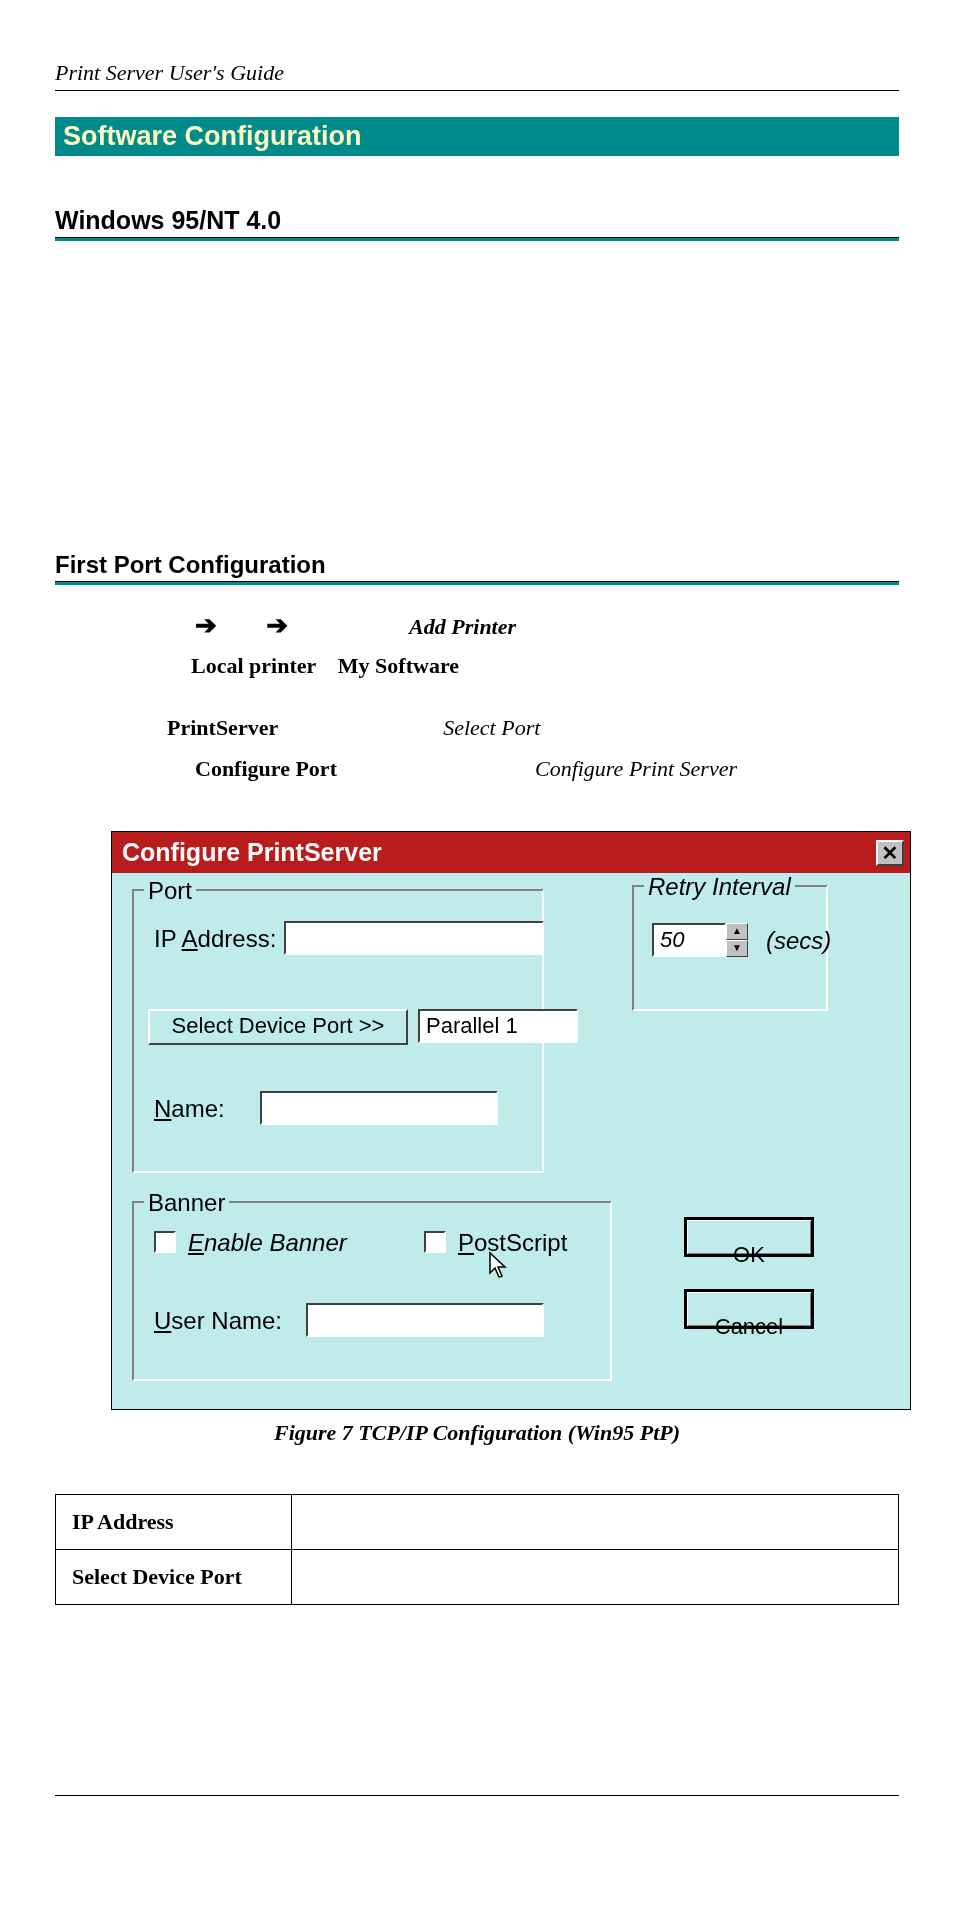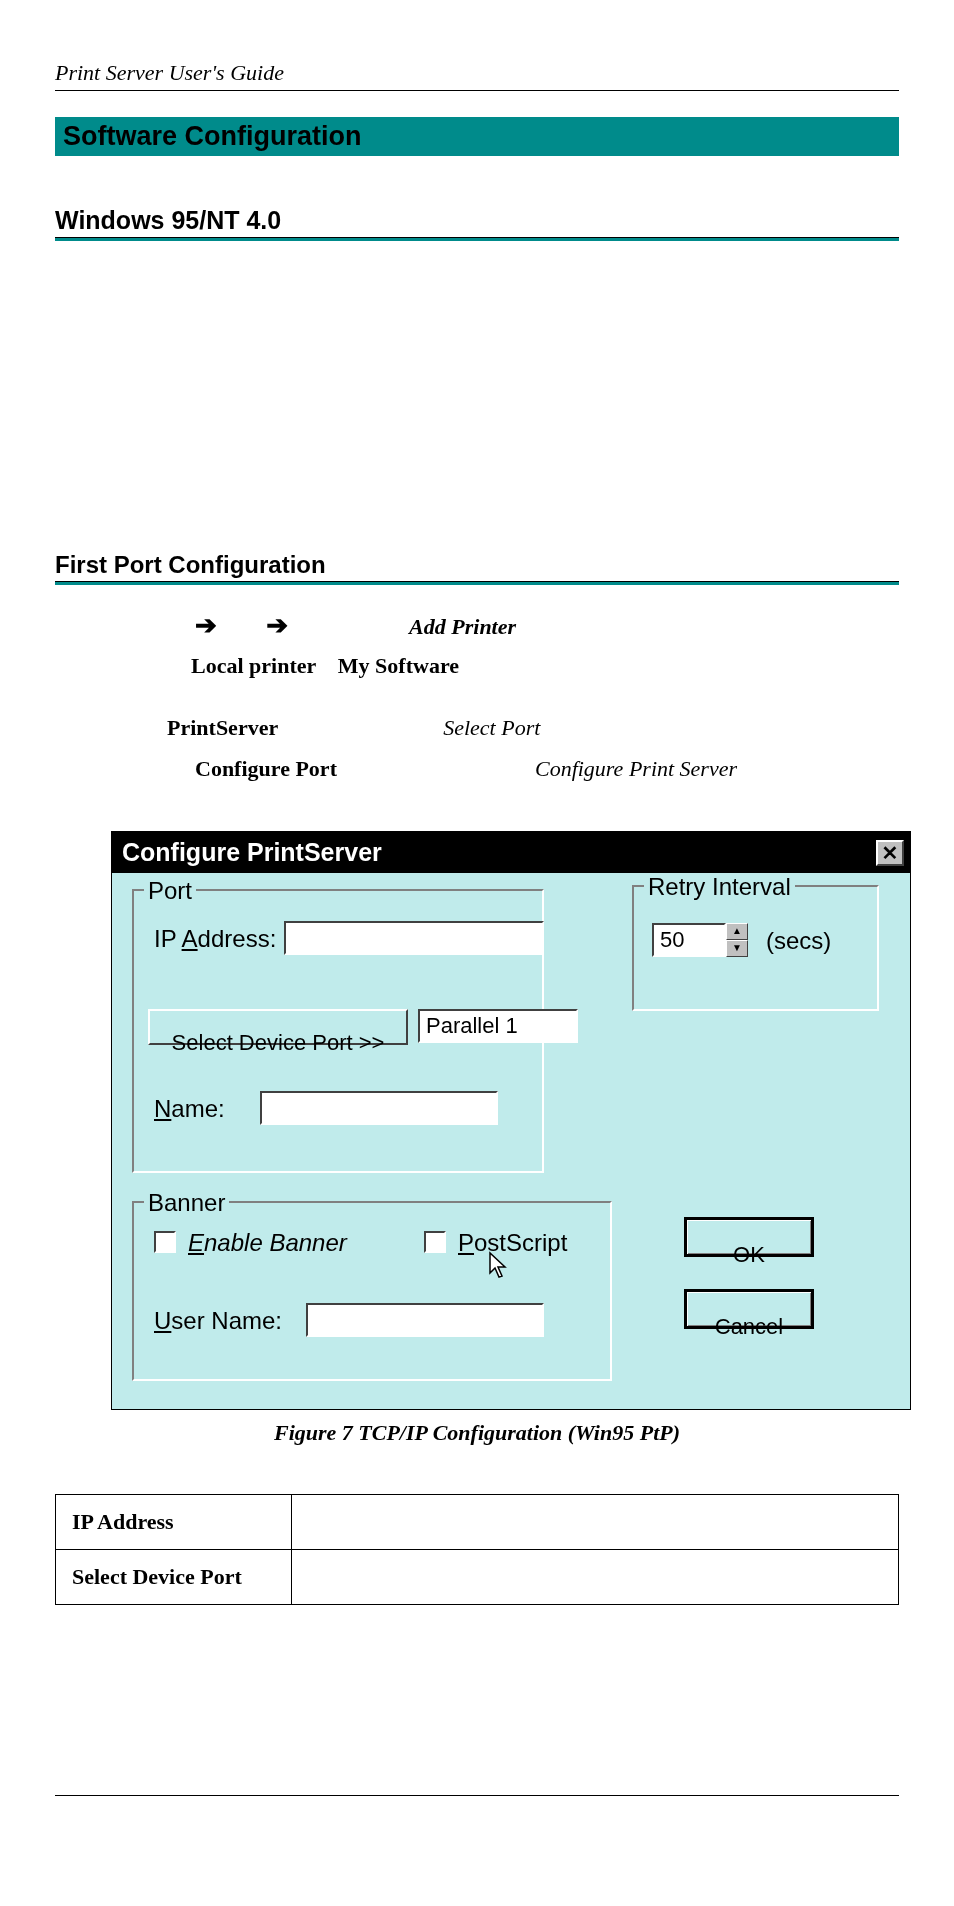--- a/index.html
+++ b/index.html
@@ -14,21 +14,21 @@
     font-size: 22px;
     padding-bottom: 4px;
     border-bottom: 1px solid #000;
     margin-bottom: 26px;
   }
   .teal-bar {
     background: #008b8b;
     padding: 4px 8px;
   }
   .teal-bar-text {
-    color: #000000;
+    color: #fef9c3;
     font-family: Arial, sans-serif;
     font-weight: bold;
     font-size: 27px;
   }
   .section-h2 {
     font-family: Arial, sans-serif;
     font-weight: bold;
     font-size: 25px;
     margin-top: 50px;
     margin-bottom: 2px;
@@ -67,21 +67,21 @@
 
   .dialog-wrap {
     margin: 44px 0 8px 56px;
     width: 800px;
     border: 1px solid #000;
     background: #c0ebeb;
     font-family: Arial, sans-serif;
     font-size: 24px;
   }
   .titlebar {
-    background: #000000;
+    background: #b91c1c;
     color: #fff;
     display: flex;
     align-items: center;
     padding: 6px 6px 6px 10px;
     font-weight: bold;
     font-size: 25px;
   }
   .titlebar-text { flex: 1; }
   .close-box {
     width: 28px; height: 26px;
@@ -104,21 +104,21 @@
   }
   .groupbox::before {
     content: attr(data-legend);
     position: absolute;
     top: -14px; left: 10px;
     background: #c0ebeb;
     padding: 0 4px;
     font-size: 24px;
   }
   .gb-port   { left: 20px;  top: 16px;  width: 412px; height: 284px; }
-  .gb-retry  { left: 520px; top: 12px;  width: 247px; height: 126px; }
+  .gb-retry  { left: 520px; top: 12px;  width: 196px; height: 126px; font-style: italic; }
   .gb-banner { left: 20px;  top: 328px; width: 480px; height: 180px; }
 
   .lbl { position: absolute; font-size: 24px; }
   .underline-char { text-decoration: underline; }
 
   .win-input {
     position: absolute;
     background: #fff;
     border: 2px solid #808080;
     border-left-color: #404040;
@@ -133,21 +133,21 @@
   .win-btn {
     position: absolute;
     background: #c0ebeb;
     border: 2px solid #fff;
     border-right-color: #404040;
     border-bottom-color: #404040;
     height: 36px;
     font-family: Arial, sans-serif;
     font-size: 22px;
     text-align: center;
-    padding-top: 19px;
+    padding-top: 2px;
   }
   .win-btn.raised {
     background: #c0ebeb;
     border: 3px solid #000;
     box-shadow: inset 1px 1px 0 #fff, inset -1px -1px 0 #808080;
     height: 40px;
     width: 130px;
     padding-top: 22px;
   }
   .spinner {

